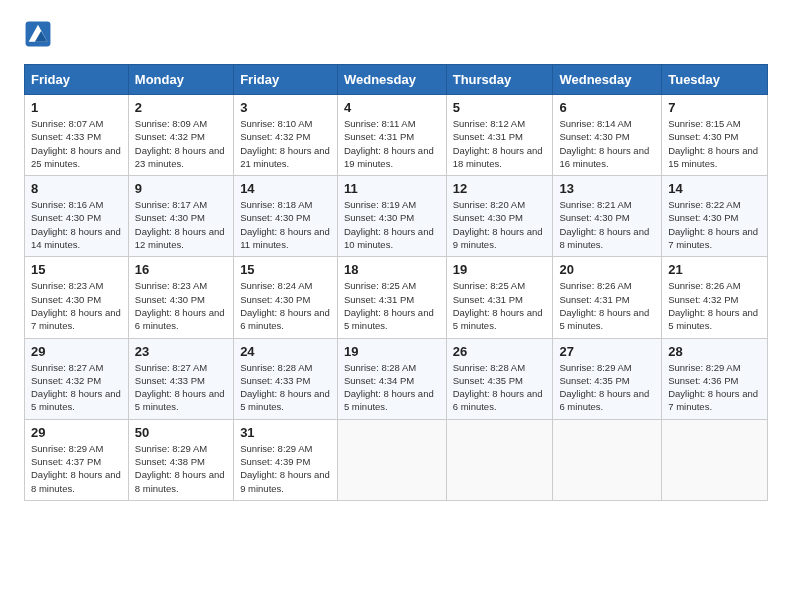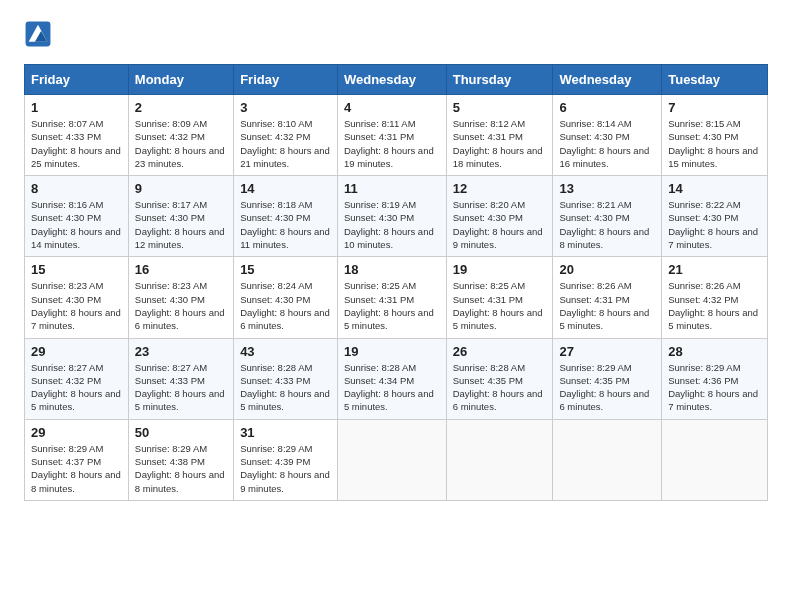--- a/index.html
+++ b/index.html
@@ -219,21 +219,21 @@
       <tr>
         <td>
         <span class="day-num">29</span>
         <span class="day-info">Sunrise: 8:27 AM<br>Sunset: 4:32 PM<br>Daylight: 8 hours and 5 minutes.</span>
       </td>
         <td>
         <span class="day-num">23</span>
         <span class="day-info">Sunrise: 8:27 AM<br>Sunset: 4:33 PM<br>Daylight: 8 hours and 5 minutes.</span>
       </td>
         <td>
-        <span class="day-num">43</span>
+        <span class="day-num">24</span>
         <span class="day-info">Sunrise: 8:28 AM<br>Sunset: 4:33 PM<br>Daylight: 8 hours and 5 minutes.</span>
       </td>
         <td>
         <span class="day-num">19</span>
         <span class="day-info">Sunrise: 8:28 AM<br>Sunset: 4:34 PM<br>Daylight: 8 hours and 5 minutes.</span>
       </td>
         <td>
         <span class="day-num">26</span>
         <span class="day-info">Sunrise: 8:28 AM<br>Sunset: 4:35 PM<br>Daylight: 8 hours and 6 minutes.</span>
       </td>

